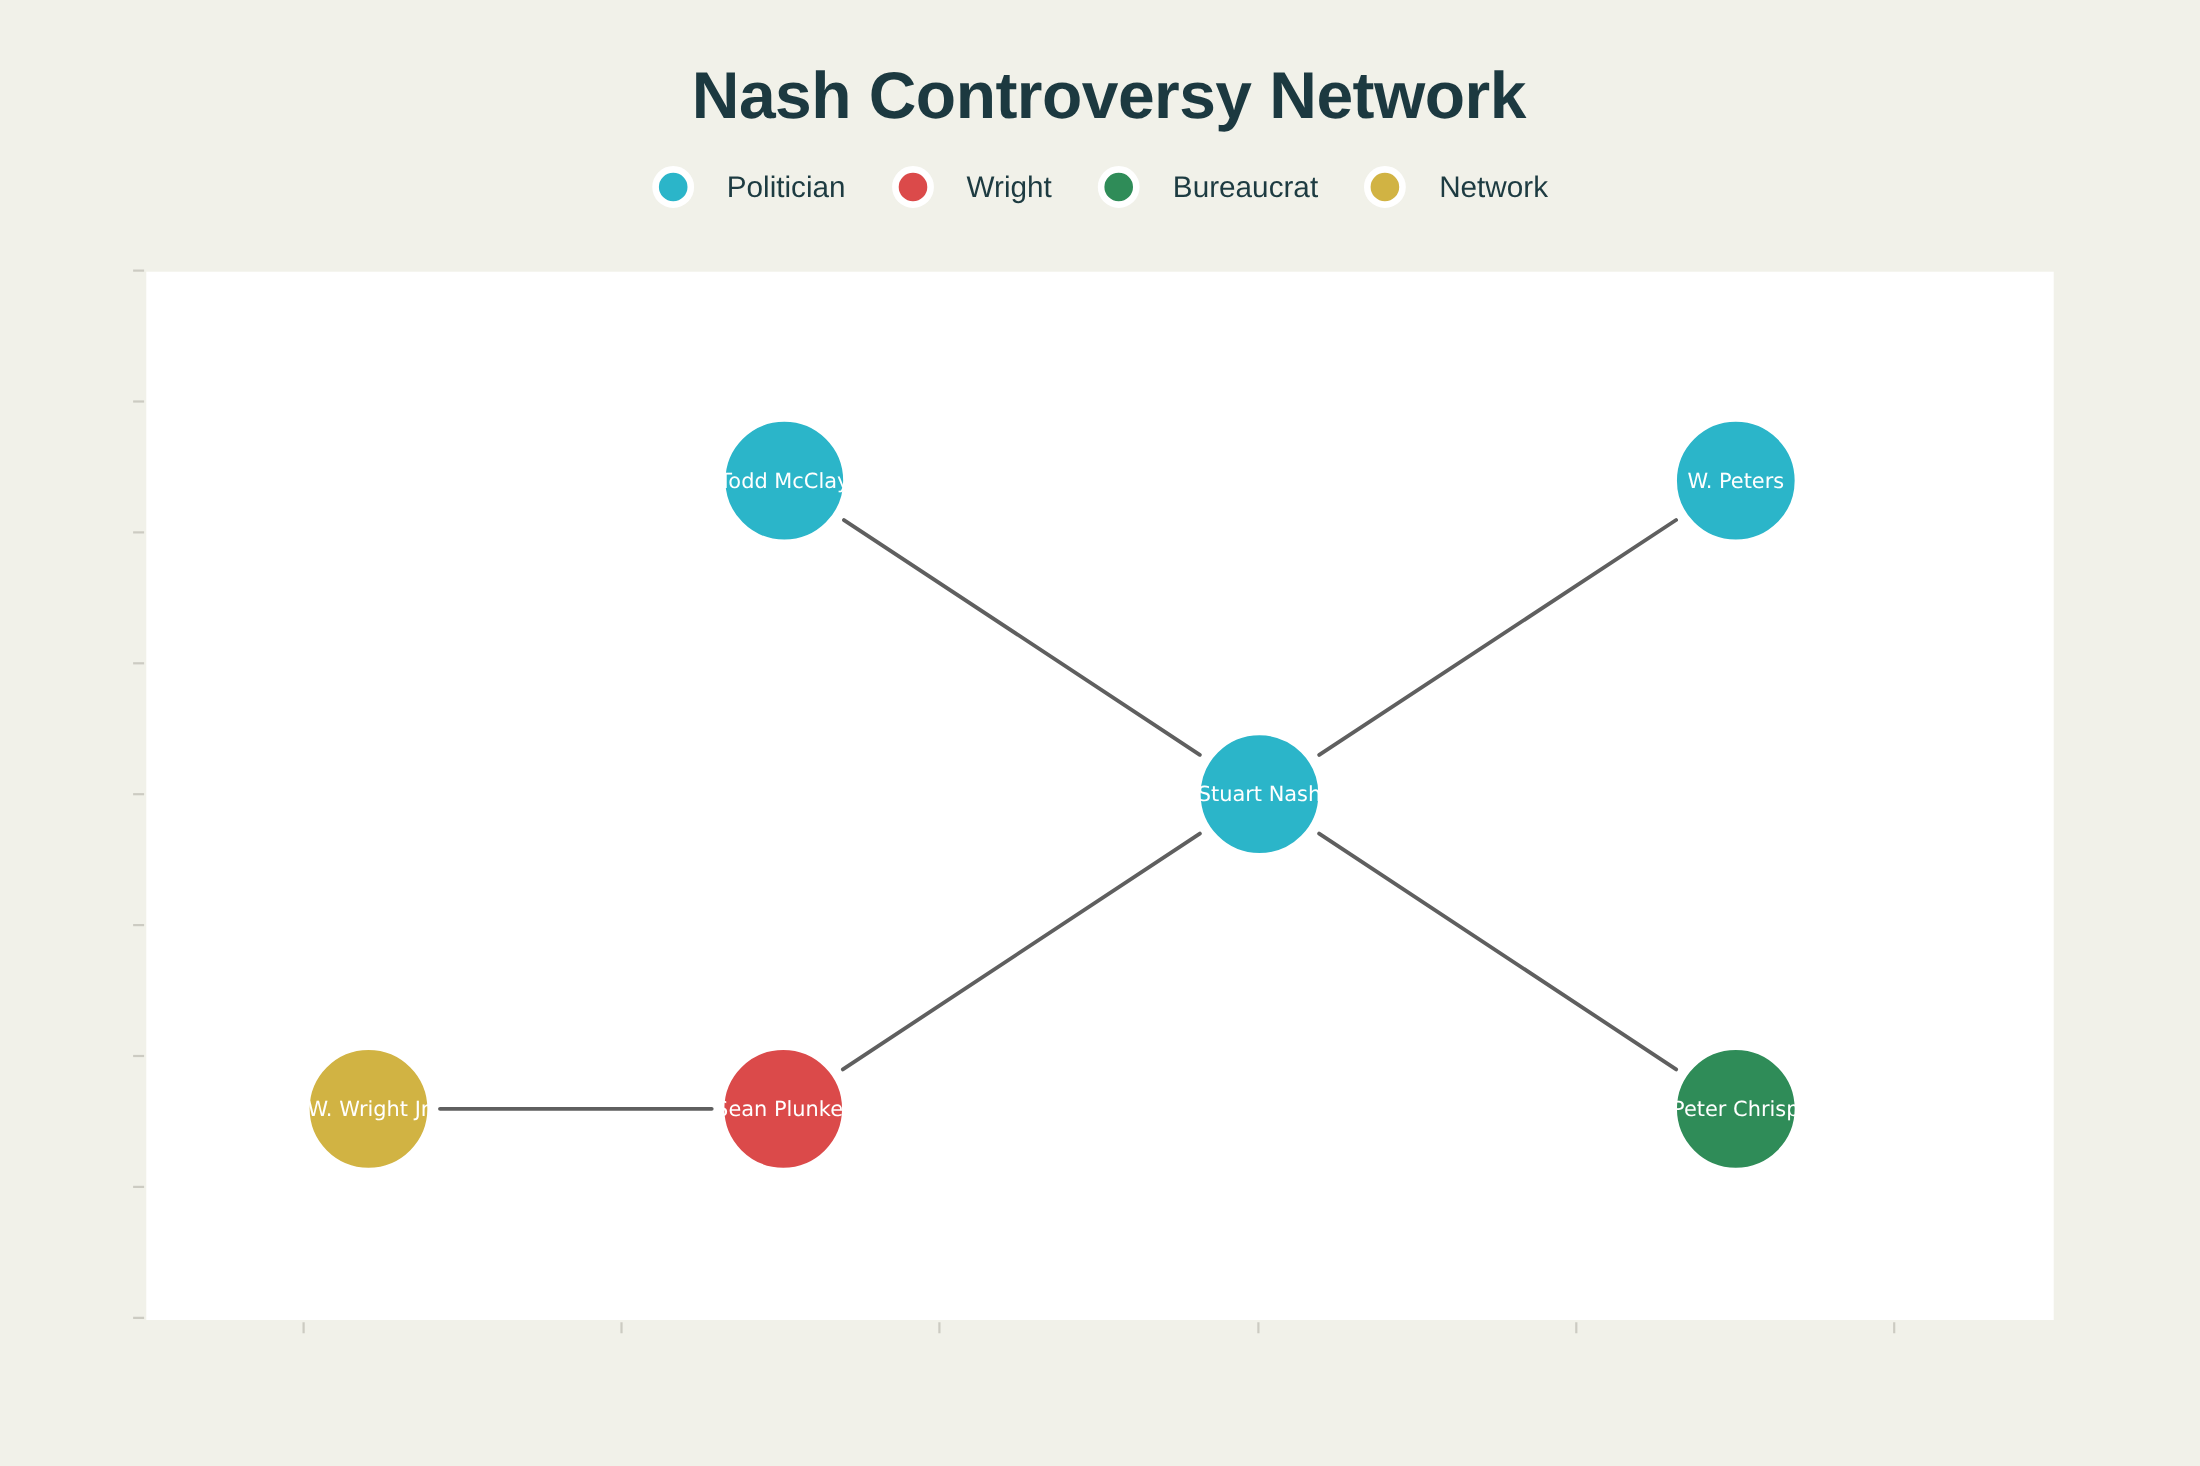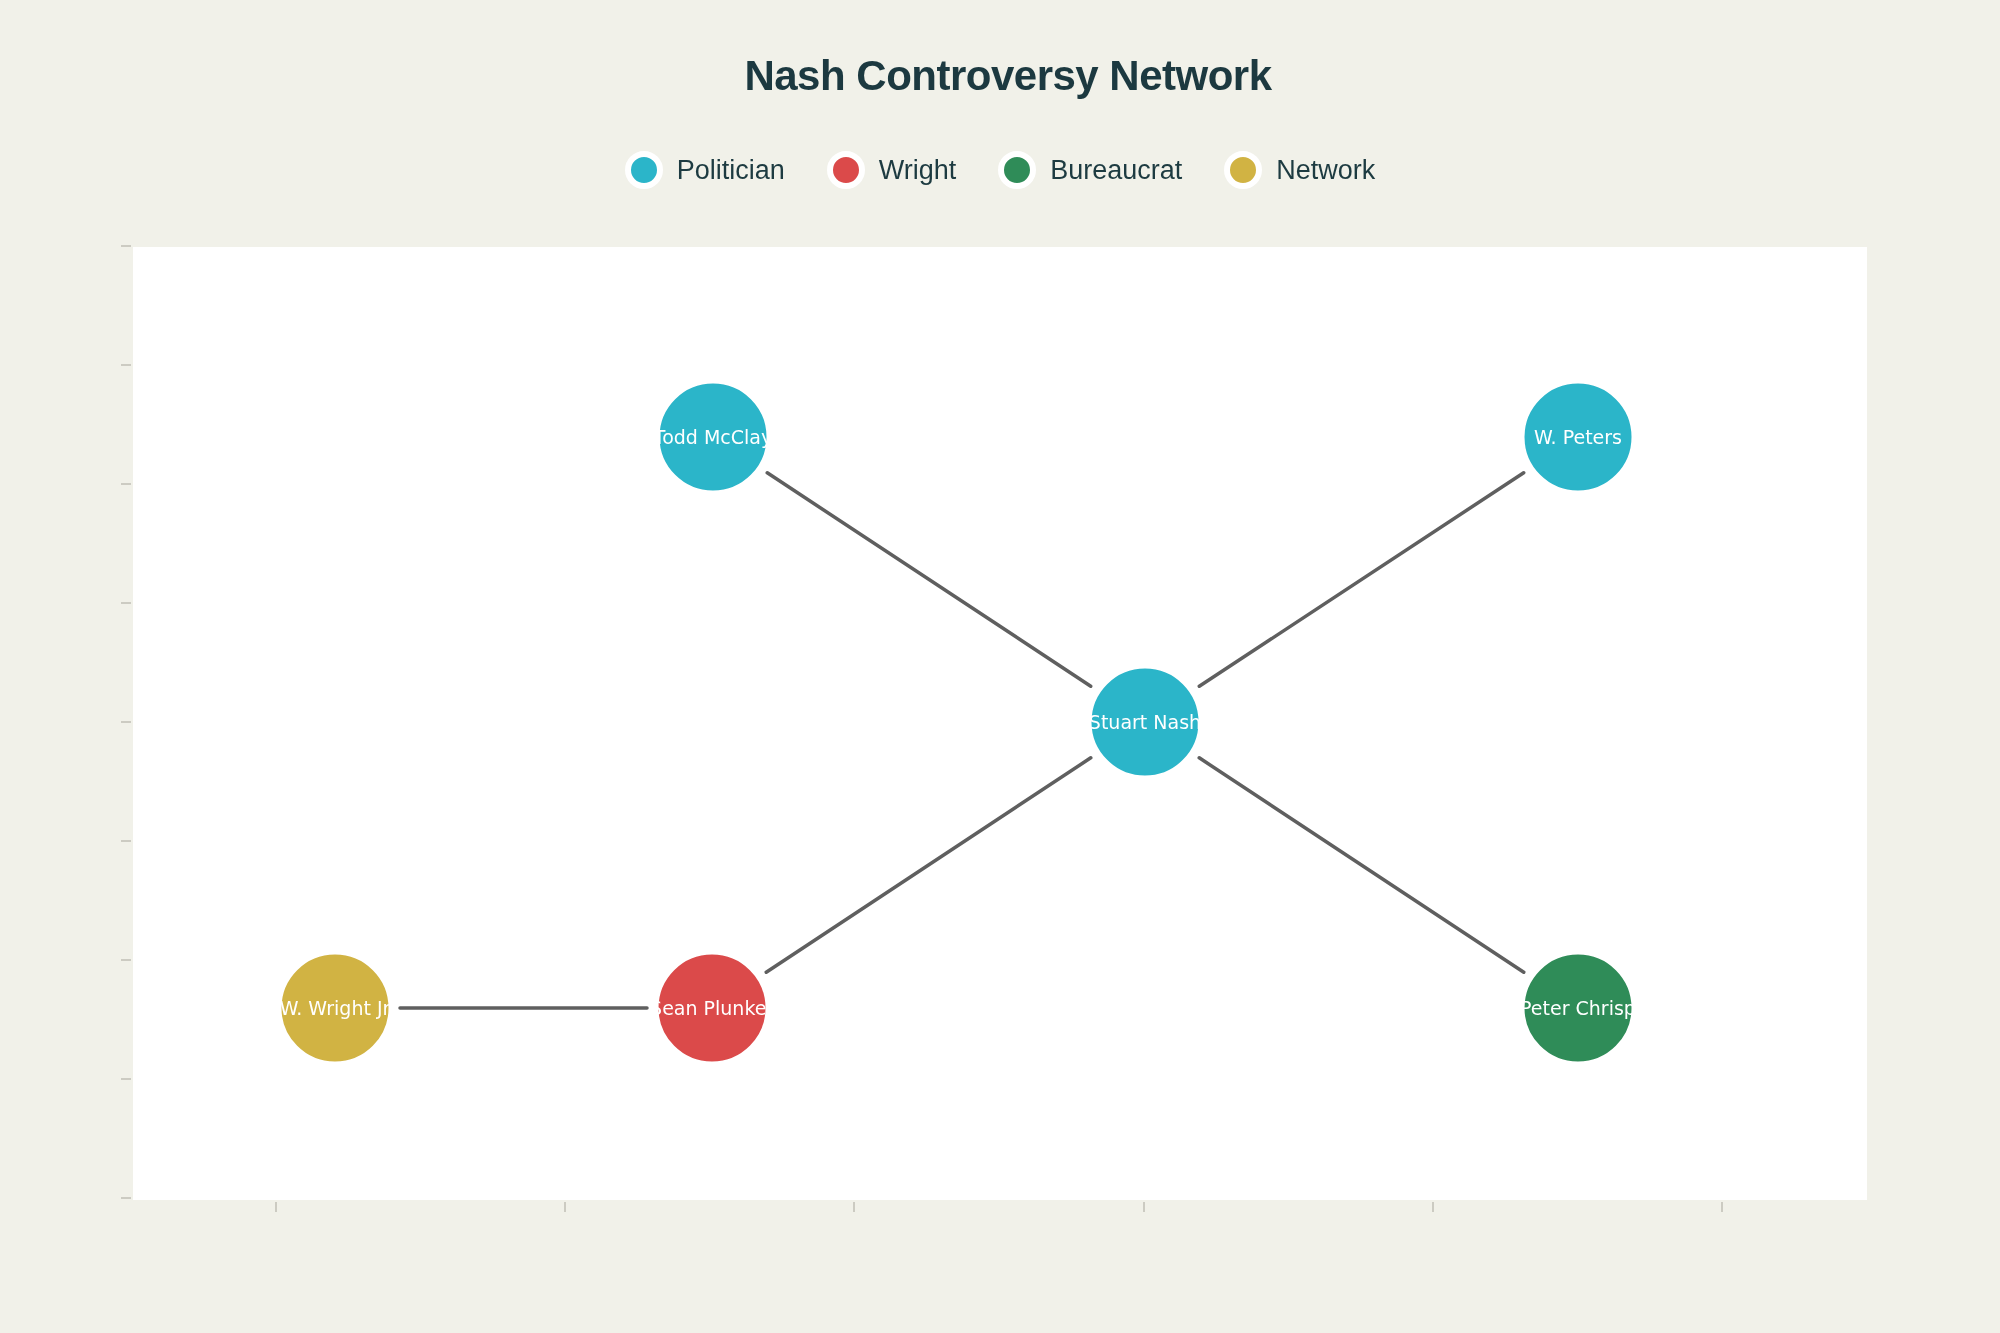--- a/index.html
+++ b/index.html
@@ -4,29 +4,29 @@
 <style>
   html,body{margin:0;padding:0;}
   body{
     width:2000px;height:1333px;position:relative;overflow:hidden;
     background:#F1F1E9;
     font-family:"Liberation Sans",sans-serif;
   }
   .chart-title{
     position:absolute;top:52px;left:16px;right:0;margin:0;
     text-align:center;
-    font-size:42px;font-weight:bold;letter-spacing:-0.5px;
+    font-size:60px;font-weight:bold;letter-spacing:-0.5px;
     color:#1C3940;
   }
   .legend{
     position:absolute;top:151px;left:0;right:0;
     display:flex;justify-content:center;align-items:center;gap:42px;
   }
   .legend-item{
-    display:flex;align-items:center;gap:14px;cursor:pointer;
+    display:flex;align-items:center;gap:30px;cursor:pointer;
   }
   .legend-dot{
     width:26px;height:26px;border-radius:50%;
     border:6px solid #ffffff;
     background:#999;
     flex:0 0 auto;
   }
   .legend-label{
     font-size:27px;color:#1D3B41;line-height:1;
   }

